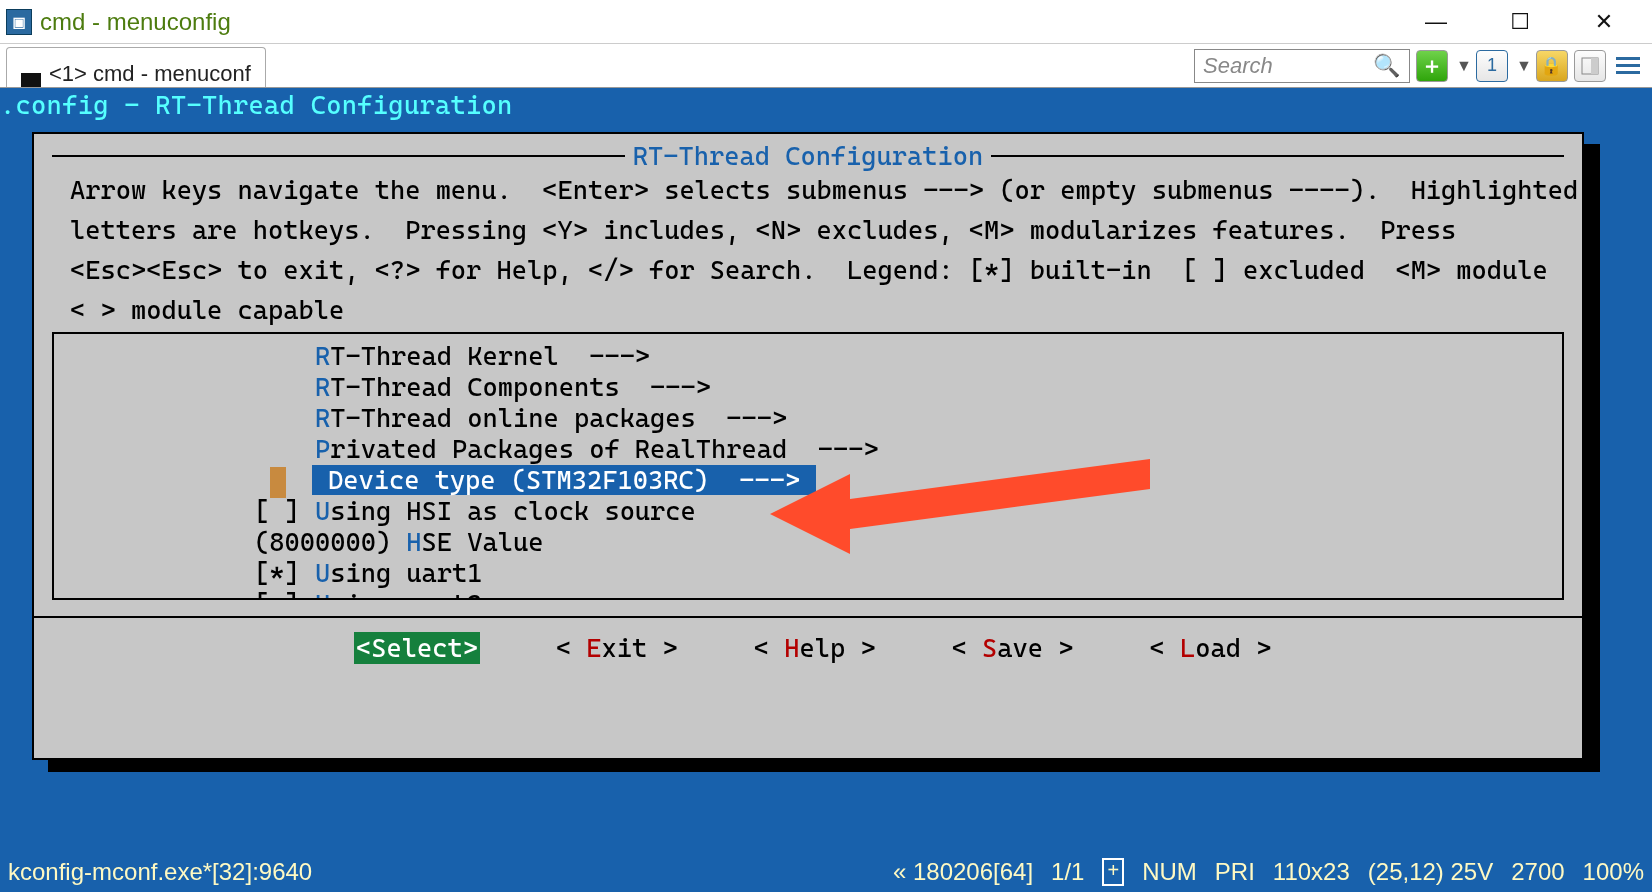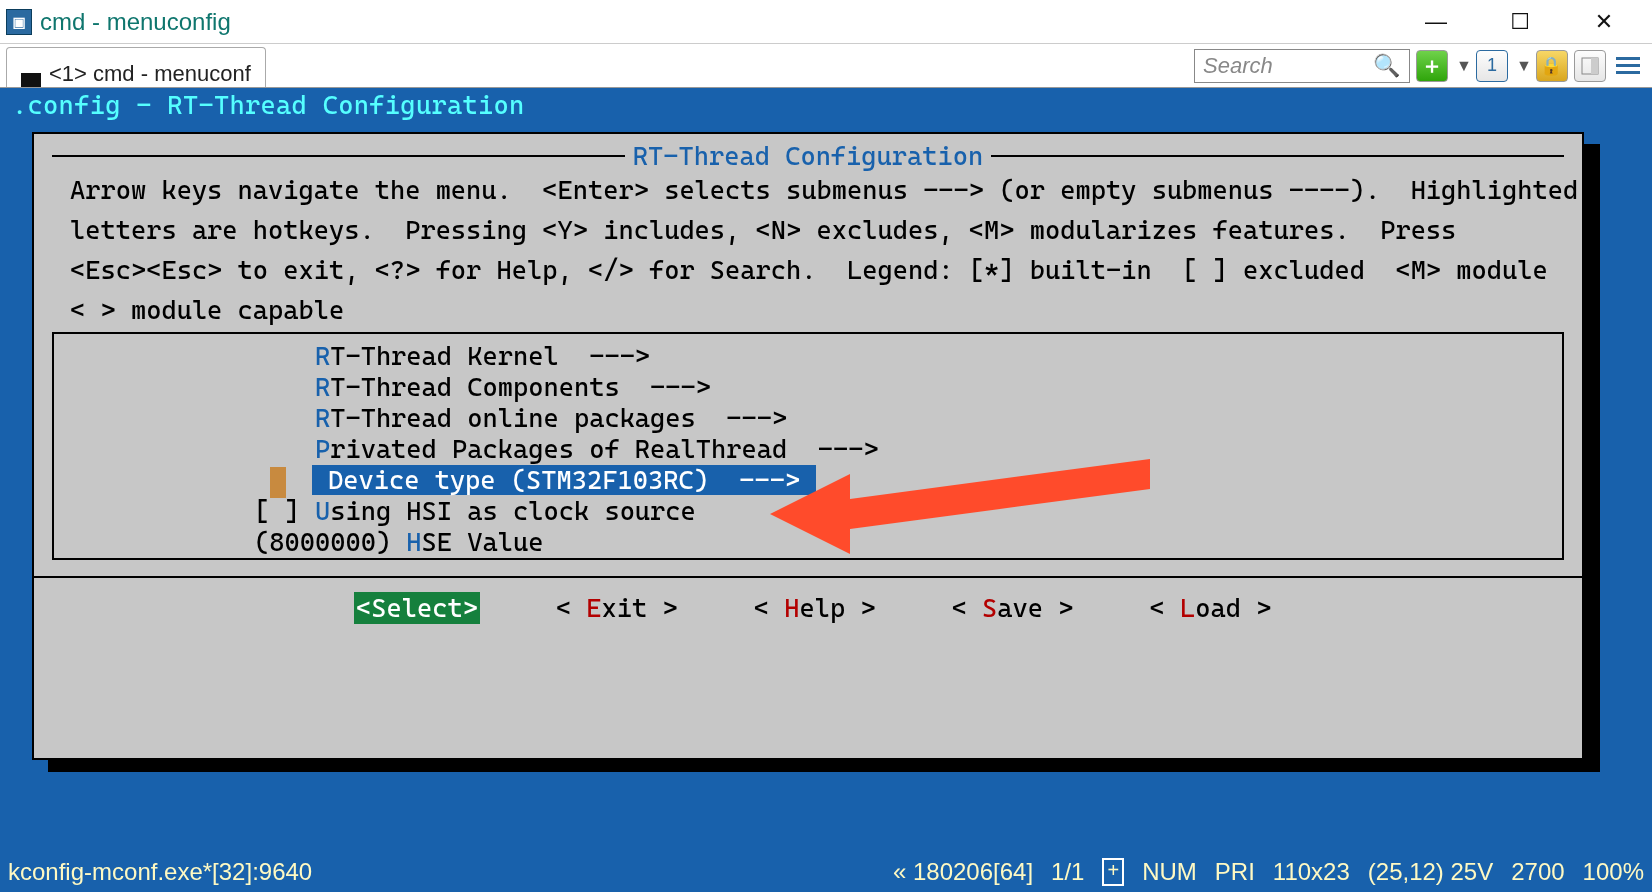--- a/index.html
+++ b/index.html
@@ -9,21 +9,21 @@
   
   .titlebar {
     height: 44px; display: flex; align-items: center; padding: 0 6px;
     background: #fff; border-bottom: 1px solid #ccc;
   }
   .titlebar .app-icon {
     width: 26px; height: 26px; background: #2b6aa0; display: flex;
     align-items: center; justify-content: center; color: #fff; font-weight: bold;
     font-size: 14px; margin-right: 8px; border: 1px solid #0b3d5c;
   }
-  .titlebar .title-text { font-size: 24px; color: #0f766e; }
+  .titlebar .title-text { font-size: 24px; color: #4d7c0f; }
   .titlebar .win-controls { margin-left: auto; display: flex; gap: 40px; padding-right: 20px; }
   .titlebar .win-btn { width: 44px; height: 30px; display:flex; align-items:center; justify-content:center; font-size: 22px; color:#111; }
 
   
   .tabrow {
     height: 44px; display: flex; align-items: stretch; background: #fff;
     border-bottom: 1px solid #999;
   }
   .tab-strip { display:flex; align-items:flex-end; padding-left:6px; }
   .tab {
@@ -50,38 +50,38 @@
   .tool-hamburger svg rect { fill:#2b6aa0; }
   .tool-one { color:#2b6aa0; border-color:#2b6aa0; }
 
   
   .term-wrap {
     background: #1861ac; height: calc(100% - 44px - 44px - 40px);
     position: relative;
   }
   .term-header-line {
     font-family: "Cascadia Mono","Consolas","DejaVu Sans Mono","Menlo",monospace;
-    font-size: 26px; color:#55ffff; padding: 2px 0 2px 12px; letter-spacing: 0.3px;
+    font-size: 26px; color:#55ffff; padding: 2px 0 2px 0; letter-spacing: 0.3px;
   }
   .term-box-shadow {
     position:absolute; left: 48px; top: 56px; width: 1552px; height: 628px; background:#000;
   }
   .term-box {
     position:absolute; left: 32px; top: 44px; width: 1552px; height: 628px;
     background:#c7c7c7; border: 2px solid #000;
     font-family: "Cascadia Mono","Consolas","DejaVu Sans Mono","Menlo",monospace;
     font-size: 26px; line-height: 32px; color:#000; padding: 6px 0 0 0;
   }
   .box-title-row { display:flex; padding: 0 18px; }
   .box-title-line { flex:1; border-top: 2px solid #000; margin-top: 15px; }
   .box-title-text { color:#1861ac; padding: 0 8px; }
   .instructions { padding: 2px 24px 6px 36px; white-space: pre; }
 
   .menu-pane {
-    margin: 0 18px; border: 2px solid #000; height: 228px; position: relative; overflow: hidden;
+    margin: 0 18px; border: 2px solid #000; height: 268px; position: relative; overflow: hidden;
   }
   .menu-items { padding-top: 6px; }
   .menu-line { white-space: pre; padding: 0 0 0 200px; height: 31px; }
   .hot { color:#1861ac; }
   .menu-line.selected { }
   .menu-line.selected .sel-bg {
     background:#1861ac; color:#fff; padding: 0 16px; display:inline;
   }
   .menu-line.selected .sel-bg .hot { color:#fff; }
   .sel-marker {

